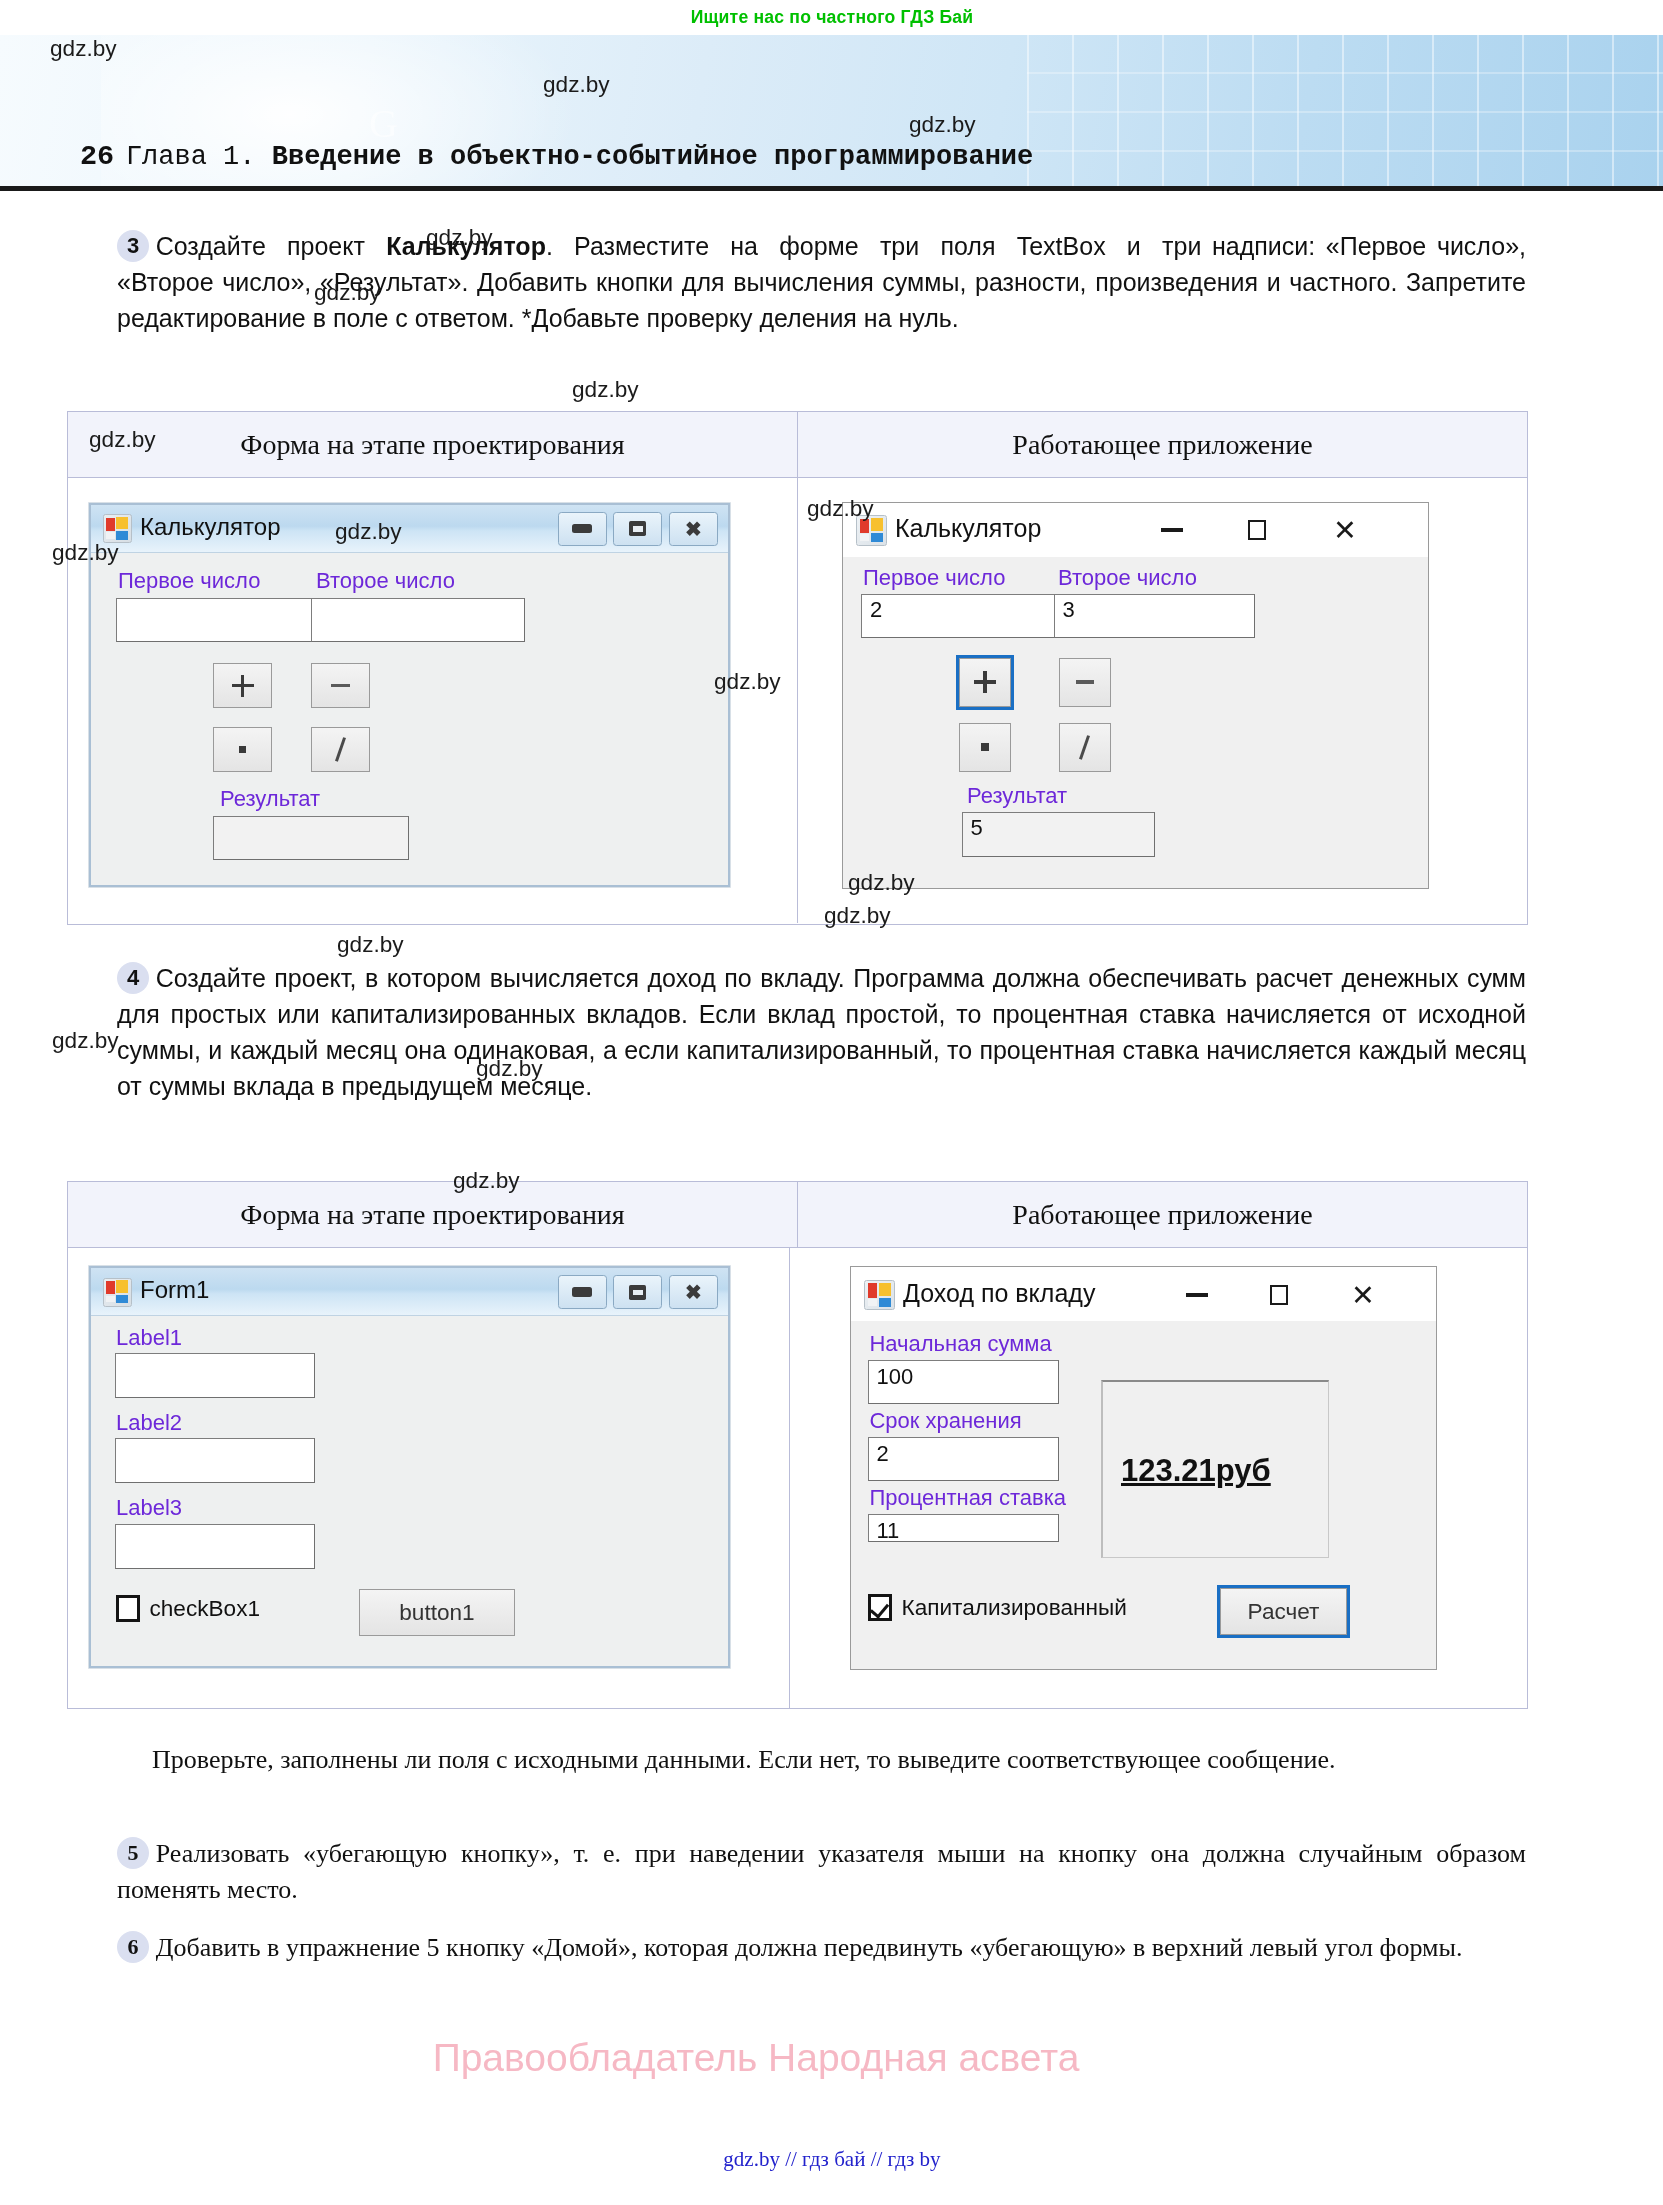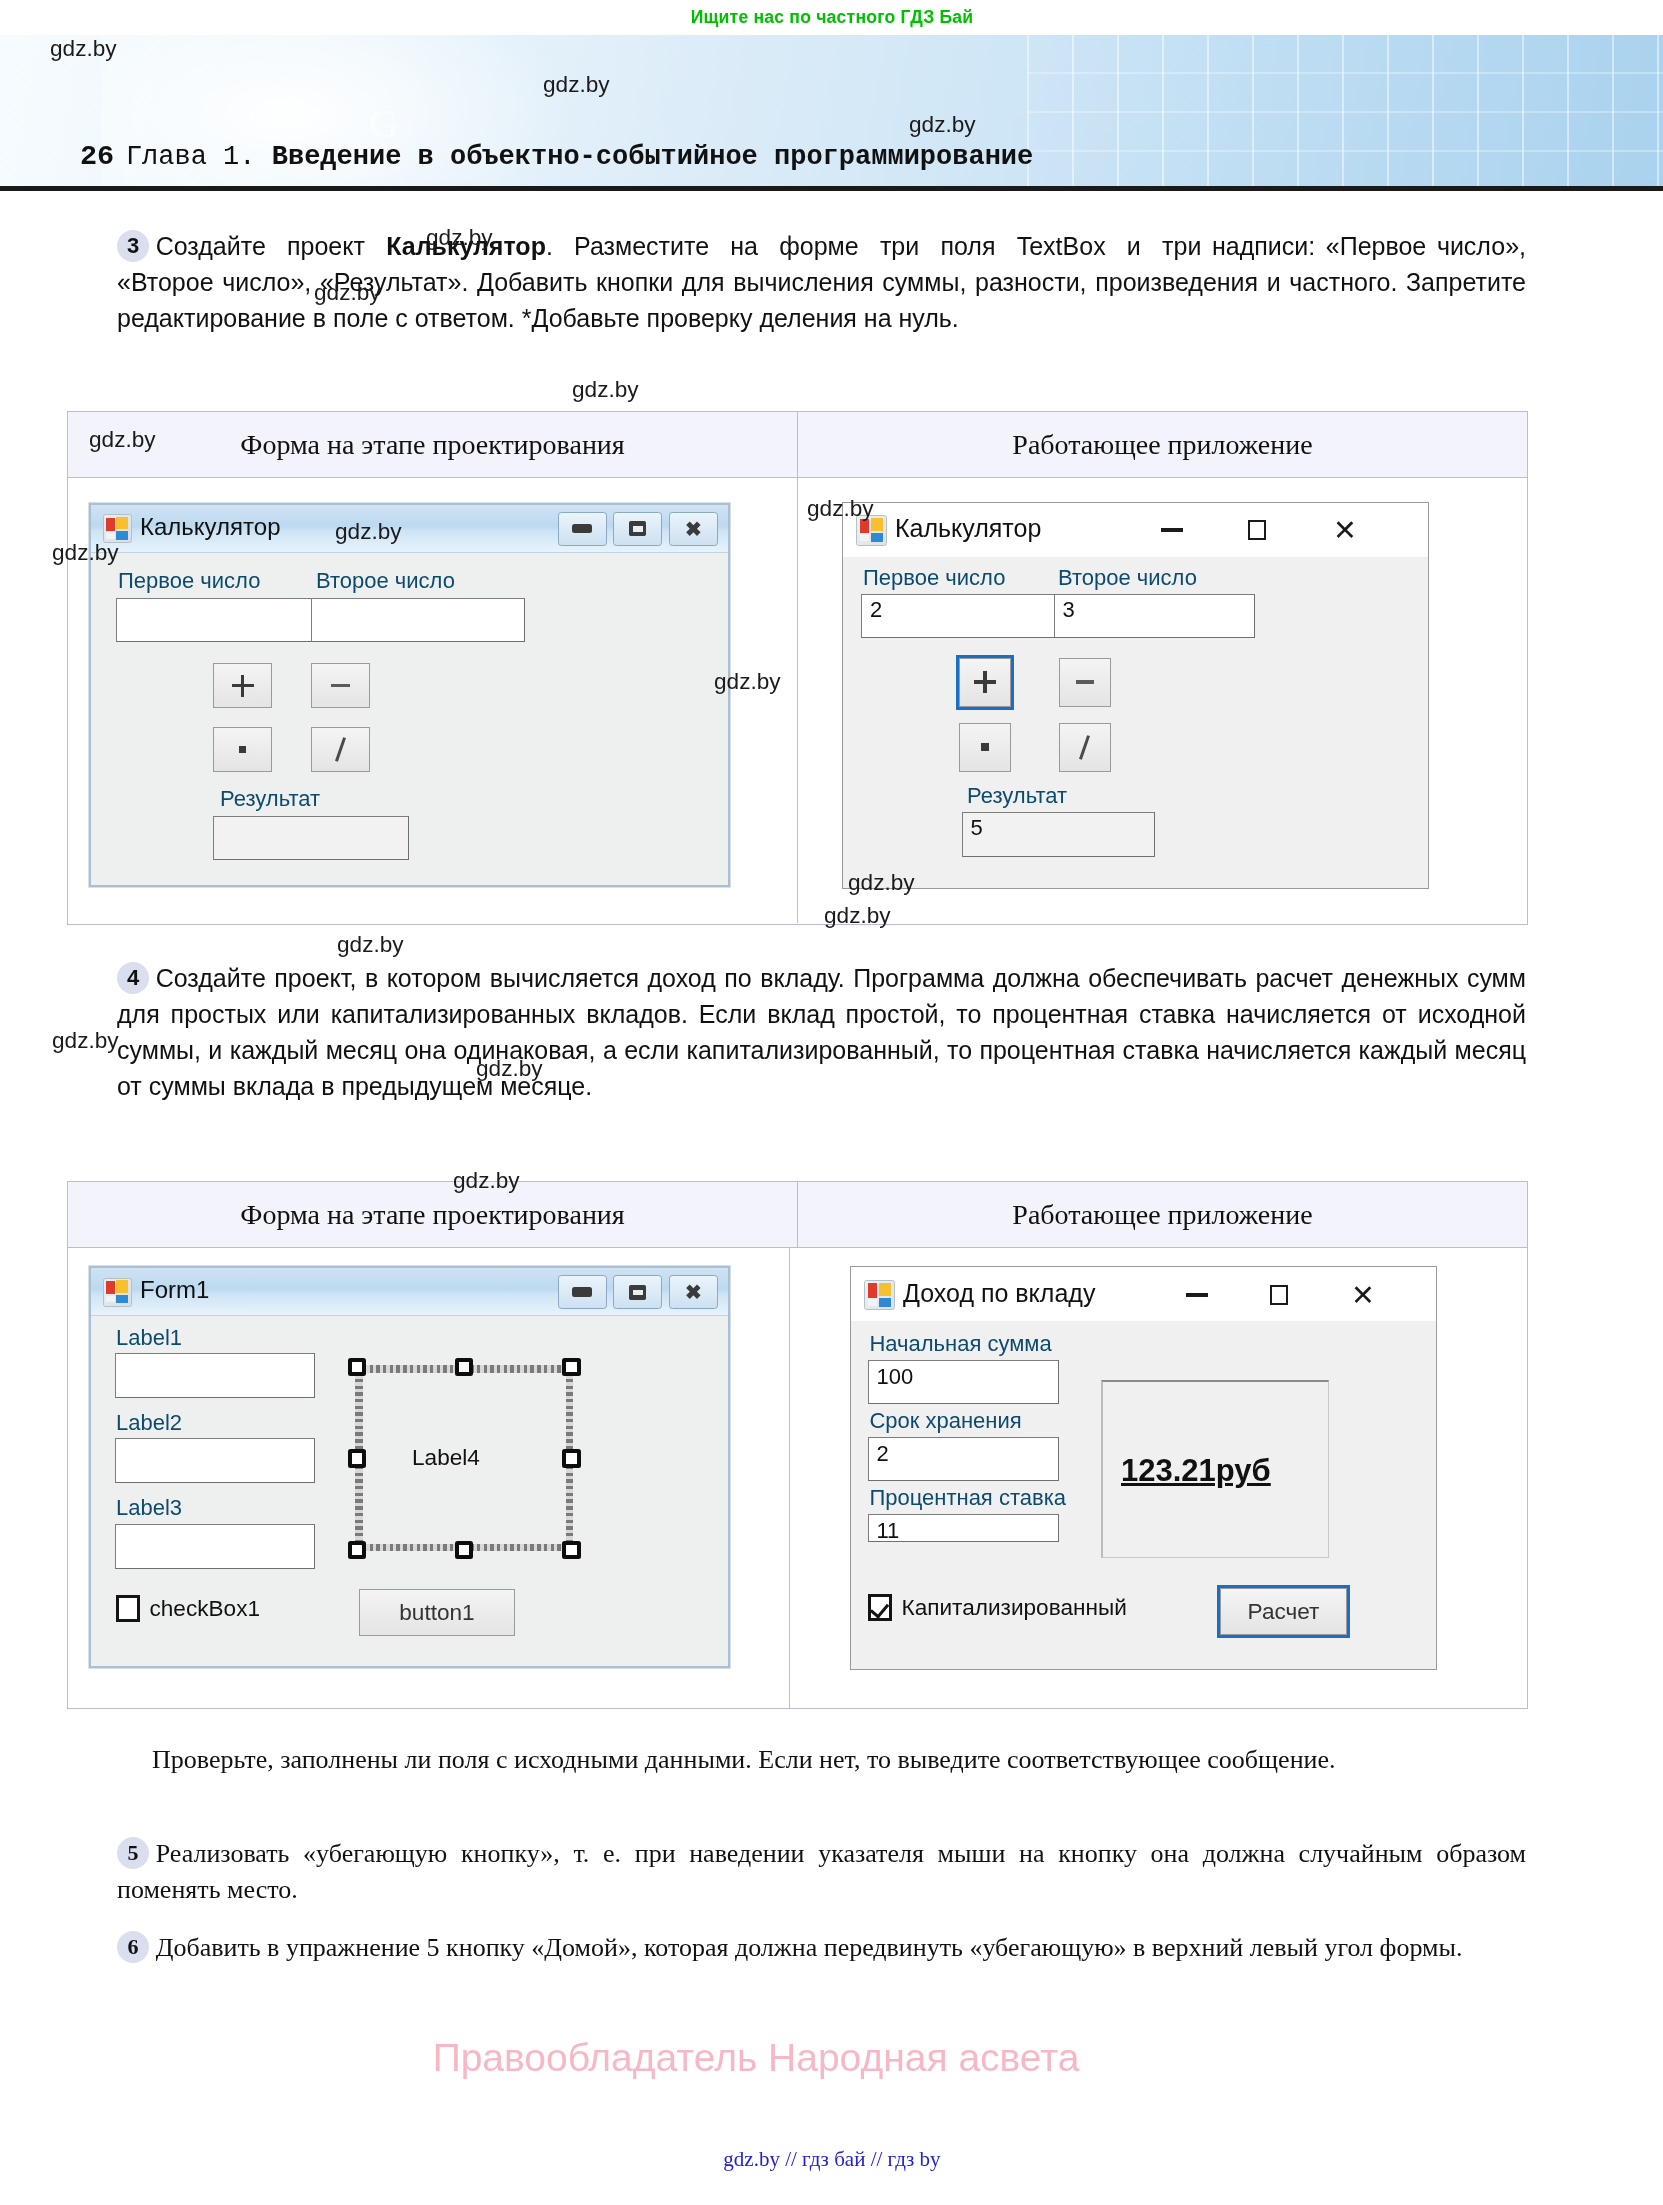--- a/index.html
+++ b/index.html
@@ -139,21 +139,21 @@
   .rw-ico .q3{left:2.5px;  top:17.6px; width:9.2px; height:7.5px;  background:#f1f3f5;}
   .rw-ico .q4{left:13.4px; top:17px; width:12.6px; height:9.2px; background:#2f8ad6;}
   .rw-title-text{position:absolute; left:52px; top:11.7px; font-size:25px; color:#111;}
   .rw-ctl{position:absolute; top:13.4px; width:34px; height:28.5px; display:flex; align-items:center; justify-content:center;}
   .rw-min i{display:block;width:22px;height:4.2px;background:#1a1a1a;}
   .rw-max i{display:block;width:18.4px;height:20px;border:2.5px solid #1a1a1a;box-sizing:border-box;}
   .rw-close{font-size:28.5px; color:#1a1a1a; line-height:1; font-family:"Liberation Sans", sans-serif;}
   .rw-body{position:relative; background:#f0f0f0;}
 
   
-  .lbl{position:absolute; font-size:22px; color:#0c4a6e; white-space:nowrap;
+  .lbl{position:absolute; font-size:22px; color:#6d28d9; white-space:nowrap;
        font-family:"Liberation Sans", sans-serif;}
   .tb{
     position:absolute; box-sizing:border-box; background:#ffffff;
     border:1.7px solid #6f6f6f; border-top-color:#7d7d7d; border-left-color:#7d7d7d;
     font-size:22px; color:#111; padding:2.5px 0 0 7.5px; overflow:hidden;
   }
   .tb.ro{background:#f2f2f2;}
   .btn{
     position:absolute; box-sizing:border-box;
     background:linear-gradient(180deg,#f4f4f4,#e4e4e4);
@@ -376,35 +376,20 @@
         <div class="wf-body">
           <div class="lbl" style="left:25px; top:8.4px;">Label1</div>
           <div class="tb" style="left:23.5px; top:37px; width:200px; height:45px;"></div>
 
           <div class="lbl" style="left:25px; top:94px;">Label2</div>
           <div class="tb" style="left:23.5px; top:122px; width:200px; height:45px;"></div>
 
           <div class="lbl" style="left:25px; top:179px;">Label3</div>
           <div class="tb" style="left:23.5px; top:208px; width:200px; height:45px;"></div>
 
-          <div class="sel" style="left:264px; top:49px; width:218px; height:186px;">
-            <div class="edge" style="left:8.4px; top:0;     width:201px; height:7.5px;"></div>
-            <div class="edge" style="left:8.4px; bottom:0;  width:201px; height:7.5px;"></div>
-            <div class="edge v" style="left:0;    top:8.4px;  width:7.5px;   height:169px;"></div>
-            <div class="edge v" style="right:0;   top:8.4px;  width:7.5px;   height:169px;"></div>
-            <div class="h" style="left:-7.5px;  top:-7.5px;"></div>
-            <div class="h" style="left:100px; top:-7.5px;"></div>
-            <div class="h" style="right:-7.5px; top:-7.5px;"></div>
-            <div class="h" style="left:-7.5px;  top:84px;"></div>
-            <div class="h" style="right:-7.5px; top:84px;"></div>
-            <div class="h" style="left:-7.5px;  bottom:-7.5px;"></div>
-            <div class="h" style="left:100px; bottom:-7.5px;"></div>
-            <div class="h" style="right:-7.5px; bottom:-7.5px;"></div>
-            <div class="cap" style="left:57px; top:80px;">Label4</div>
-          </div>
 
           <div class="cbx" style="left:25px; top:279px;">
             <span class="box"></span>
             <span class="ctext">checkBox1</span>
           </div>
           <div class="btn" style="left:268px; top:273px; width:156px; height:47px;">button1</div>
         </div>
       </div>
     </div>
 

